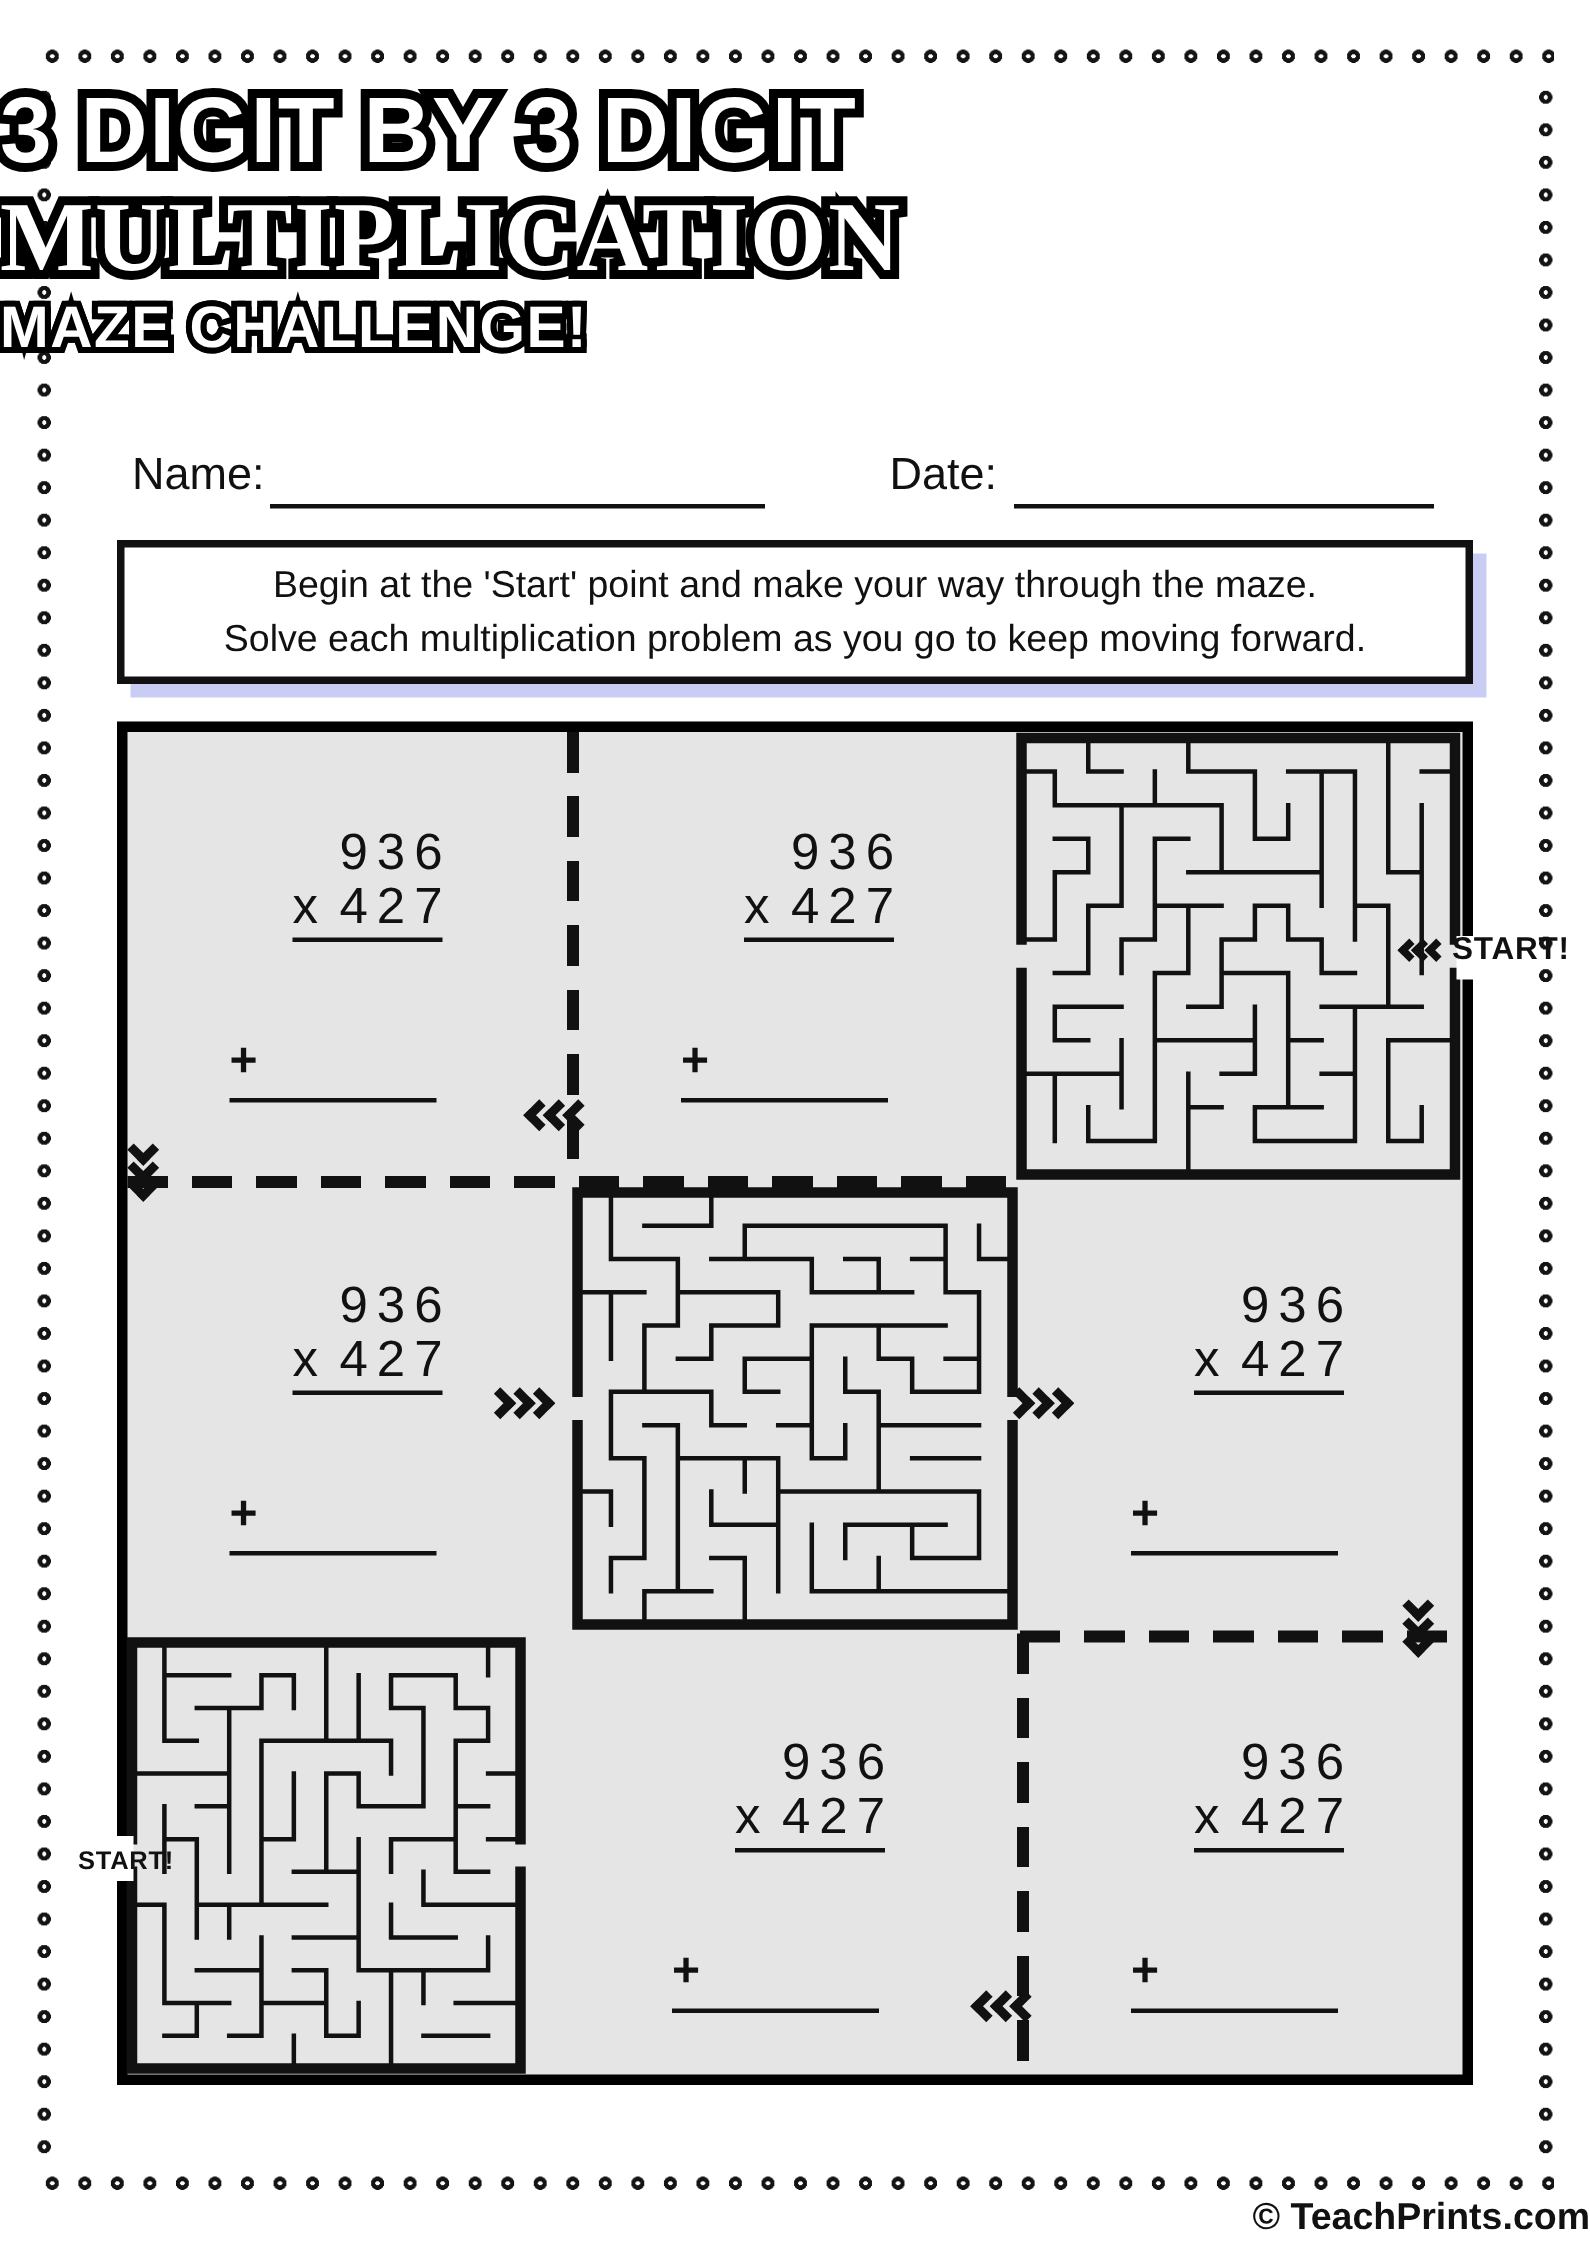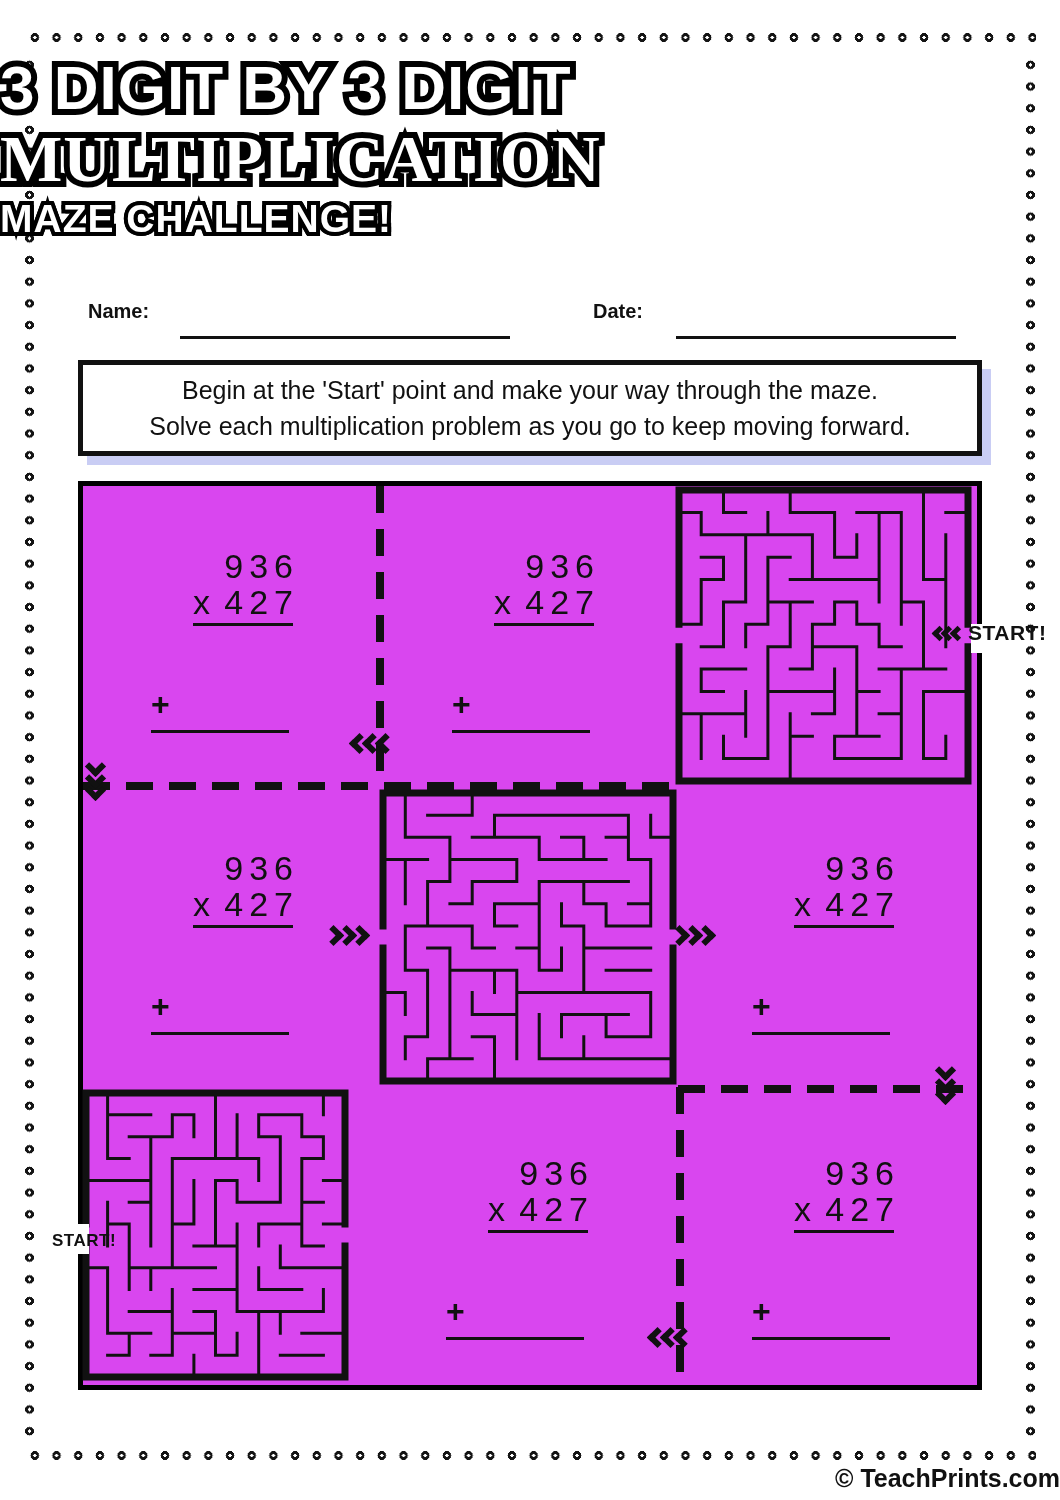--- a/index.html
+++ b/index.html
@@ -16,32 +16,32 @@
   .title{position:absolute;left:0;top:52px;width:100%;text-align:left;z-index:2;}
   .t-line{position:relative;display:block;font-weight:bold;letter-spacing:1px;}
   .t1{font-size:62px;line-height:72px;}
   .t2{font-size:66px;line-height:70px;font-family:Liberation Serif, serif;}
   .t3{font-size:39px;line-height:46px;margin-top:2px;}
   .outline-back{color:#000;-webkit-text-stroke:12px #000;
     text-shadow:3px 3px 0 #000,-3px 3px 0 #000,3px -3px 0 #000,-3px -3px 0 #000,0 4px 0 #000,0 -4px 0 #000,4px 0 0 #000,-4px 0 0 #000;}
   .t3 .outline-back{-webkit-text-stroke:8px #000;}
   .outline-front{position:absolute;left:0;right:0;top:0;color:#fff;}
   
-  .nd-label{position:absolute;top:300px;font-size:20px;font-weight:bold;z-index:2;}
+  .nd-label{position:absolute;top:300px;font-size:30px;font-weight:normal;z-index:2;}
   .nd-line{position:absolute;border-bottom:3px solid #111;z-index:2;}
   .line-name{left:180px;top:306px;width:330px;height:30px;}
   .line-date{left:676px;top:306px;width:280px;height:30px;}
   
   .instr{position:absolute;left:78px;top:360px;width:904px;height:96px;box-sizing:border-box;
          border:5px solid #111;background:#fff;box-shadow:9px 9px 0 #c9cdf4;z-index:2;
          display:flex;align-items:center;justify-content:center;text-align:center;padding:0 44px;}
   .instr p{margin:0;font-size:25px;line-height:1.45;text-wrap:balance;}
   
   .grid{position:absolute;left:78px;top:481px;width:904px;height:909px;box-sizing:border-box;
-        border:5px solid #000000;background:#d946ef;z-index:2;padding-left:20px;}
+        border:7px solid #000000;background:#e5e5e5;z-index:2;padding-left:20px;}
   .dash{position:absolute;z-index:3;}
   .dash-h{height:8px;background:repeating-linear-gradient(90deg,#111 0 27px,transparent 27px 43px);}
   .dash-v{width:8px;background:repeating-linear-gradient(180deg,#111 0 27px,transparent 27px 43px);}
   .v1{left:293px;top:0;height:300px;}
   .h1{left:0;top:296px;width:599px;}
   .v2{left:593px;top:601px;height:294px;}
   .h2{left:595px;top:599px;width:295px;}
   .cell{position:absolute;}
   .pb{position:absolute;left:110px;top:62px;width:100px;font-size:34px;line-height:1.06;}
   .pb-top{text-align:right;letter-spacing:6px;margin-right:-6px;}

